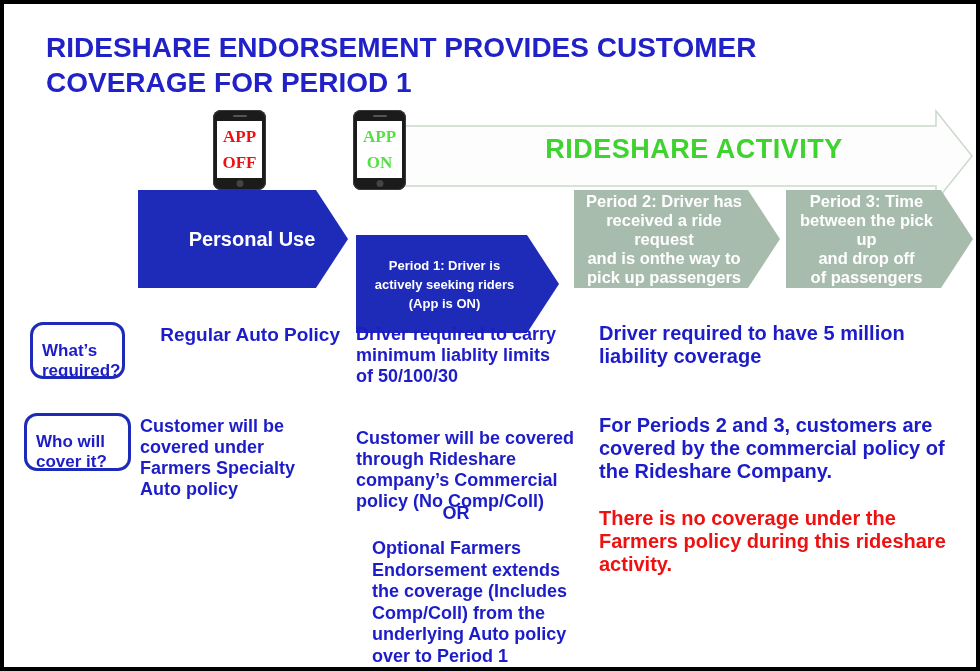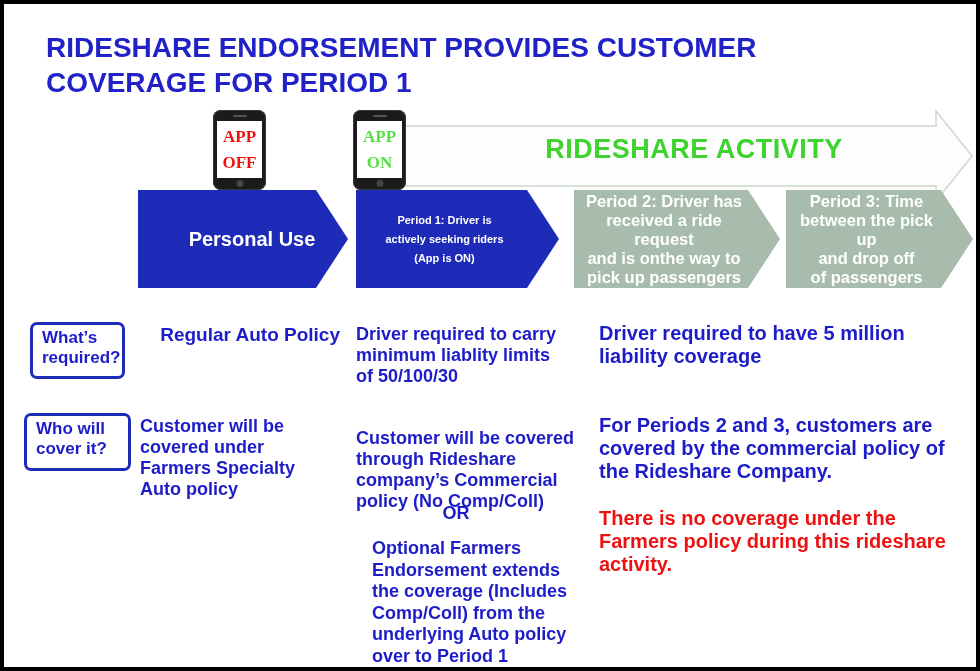--- a/index.html
+++ b/index.html
@@ -50,29 +50,29 @@
   .chev {
     position:absolute; top:186px; height:98px; color:#fff;
     display:flex; align-items:center; justify-content:center; text-align:center;
     clip-path:polygon(0 0, calc(100% - 32px) 0, 100% 50%, calc(100% - 32px) 100%, 0 100%);
     padding-right:30px; padding-left:4px;
     font-size:16.5px; line-height:19px;
   }
   .chev-blue { background:#1d2bb8; }
   .chev-gray { background:#a8bcae; }
   .chev-1 { left:134px; width:210px; font-size:20px;padding-left:48px; }
-  .chev-2 { left:352px; width:203px; font-size:11px; }
+  .chev-2 { left:352px; width:203px; font-size:13px;margin-top:45px; }
   .chev-3 { left:570px; width:206px; }
   .chev-4 { left:782px; width:187px; }
 
   
   .qbox {
-    position:absolute; border:3px solid #1d2bb8; border-radius:7px;
+    position:absolute; border:3px solid #1d2bb8; border-radius:13px;
     background:#fff; color:#1c1cc8; font-size:17px; line-height:20px;
-    padding:3px 8px 4px 9px;
+    padding:16px 8px 4px 9px;
   }
   .qbox-required { left:26px; top:318px; width:95px; height:57px; }
   .qbox-cover    { left:20px; top:409px; width:107px; height:58px; }
 
   
   .txt { position:absolute; color:#1c1cc8; }
   .t-reg      { left:136px; top:320px; width:200px; font-size:19px; line-height:22px;text-align:right; }
   .t-p1-req   { left:352px; top:320px; width:210px; font-size:18px; line-height:21px; }
   .t-p23-req  { left:595px; top:318px; width:375px; font-size:20px; line-height:23px; }
   .t-pers-cov { left:136px; top:412px; width:200px; font-size:18px; line-height:21px; }

